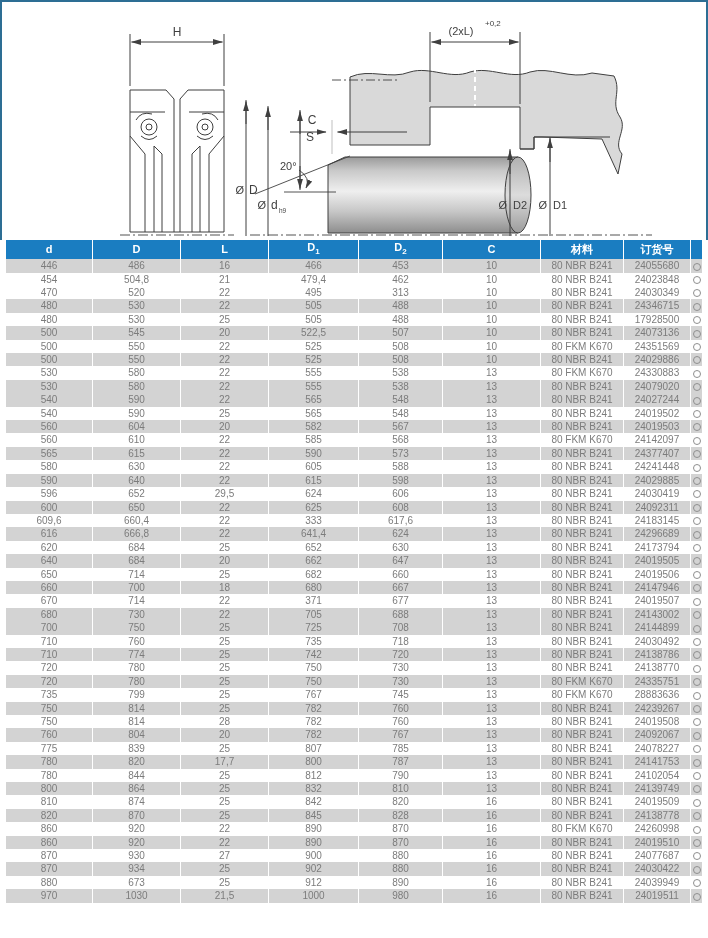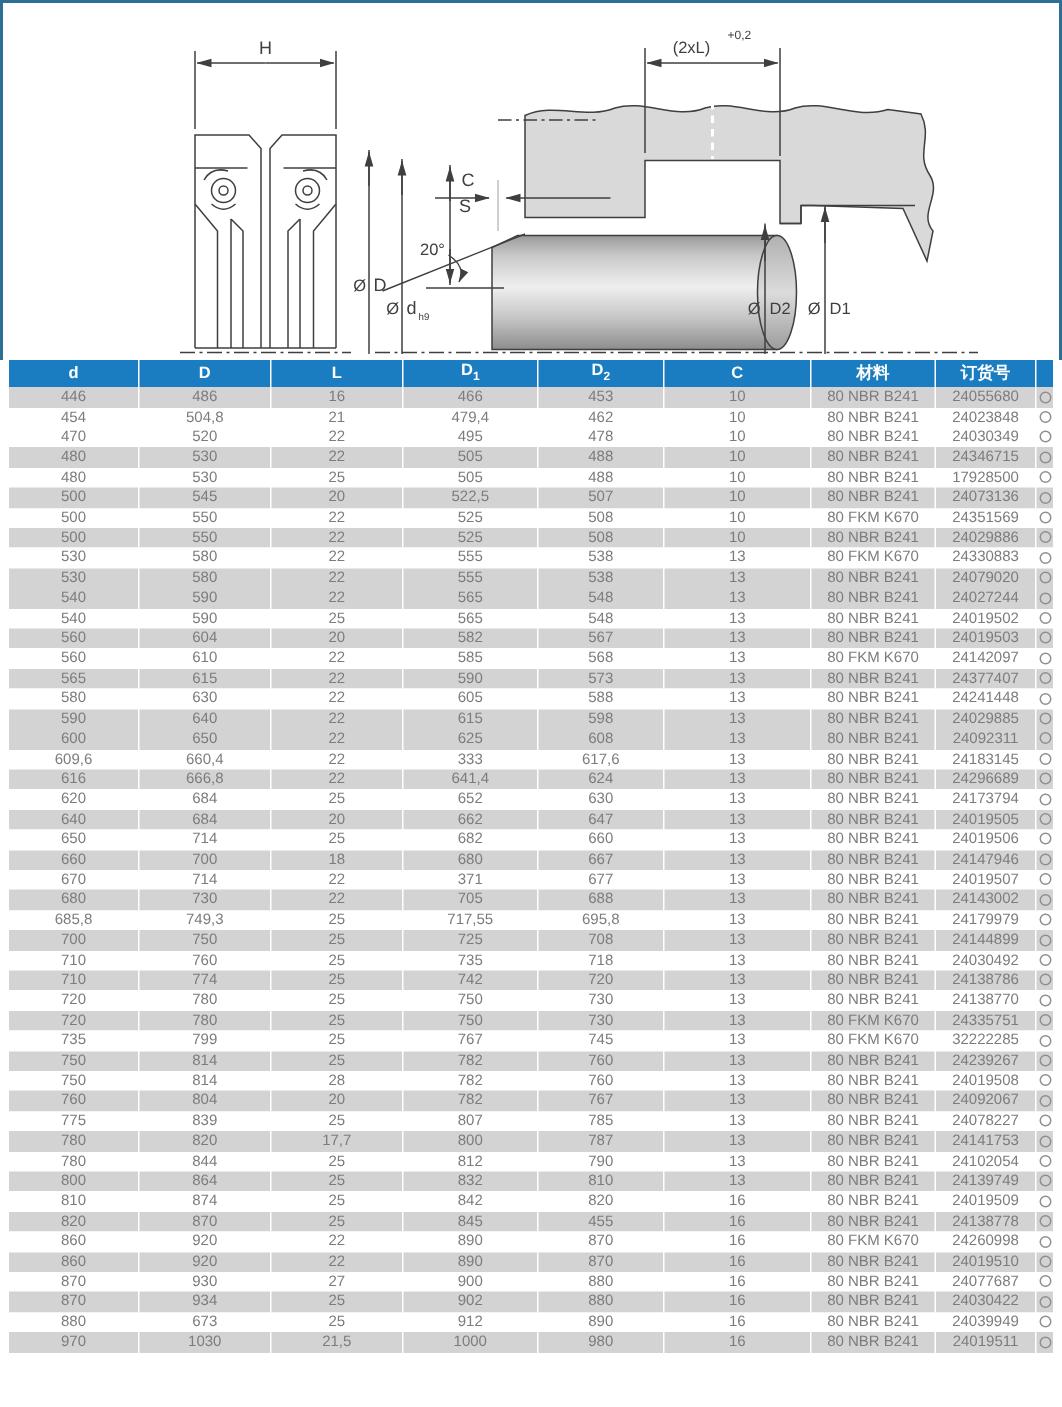--- a/index.html
+++ b/index.html
@@ -211,21 +211,21 @@
         <td>10</td>
         <td>80 NBR B241</td>
         <td>24023848</td>
         <td><span class="ring"></span></td>
       </tr>
       <tr class="even">
         <td>470</td>
         <td>520</td>
         <td>22</td>
         <td>495</td>
-        <td>478</td>
+        <td>313</td>
         <td>10</td>
         <td>80 NBR B241</td>
         <td>24030349</td>
         <td><span class="ring"></span></td>
       </tr>
       <tr class="odd">
         <td>480</td>
         <td>530</td>
         <td>22</td>
         <td>505</td>
@@ -371,20 +371,31 @@
         <td>590</td>
         <td>640</td>
         <td>22</td>
         <td>615</td>
         <td>598</td>
         <td>13</td>
         <td>80 NBR B241</td>
         <td>24029885</td>
         <td><span class="ring"></span></td>
       </tr>
+      <tr class="even">
+        <td>596</td>
+        <td>652</td>
+        <td>29,5</td>
+        <td>624</td>
+        <td>606</td>
+        <td>13</td>
+        <td>80 NBR B241</td>
+        <td>24030419</td>
+        <td><span class="ring"></span></td>
+      </tr>
       <tr class="odd">
         <td>600</td>
         <td>650</td>
         <td>22</td>
         <td>625</td>
         <td>608</td>
         <td>13</td>
         <td>80 NBR B241</td>
         <td>24092311</td>
         <td><span class="ring"></span></td>
@@ -470,31 +481,20 @@
         <td>680</td>
         <td>730</td>
         <td>22</td>
         <td>705</td>
         <td>688</td>
         <td>13</td>
         <td>80 NBR B241</td>
         <td>24143002</td>
         <td><span class="ring"></span></td>
       </tr>
-      <tr class="even">
-        <td>685,8</td>
-        <td>749,3</td>
-        <td>25</td>
-        <td>717,55</td>
-        <td>695,8</td>
-        <td>13</td>
-        <td>80 NBR B241</td>
-        <td>24179979</td>
-        <td><span class="ring"></span></td>
-      </tr>
       <tr class="odd">
         <td>700</td>
         <td>750</td>
         <td>25</td>
         <td>725</td>
         <td>708</td>
         <td>13</td>
         <td>80 NBR B241</td>
         <td>24144899</td>
         <td><span class="ring"></span></td>
@@ -544,21 +544,21 @@
         <td><span class="ring"></span></td>
       </tr>
       <tr class="even">
         <td>735</td>
         <td>799</td>
         <td>25</td>
         <td>767</td>
         <td>745</td>
         <td>13</td>
         <td>80 FKM K670</td>
-        <td>32222285</td>
+        <td>28883636</td>
         <td><span class="ring"></span></td>
       </tr>
       <tr class="odd">
         <td>750</td>
         <td>814</td>
         <td>25</td>
         <td>782</td>
         <td>760</td>
         <td>13</td>
         <td>80 NBR B241</td>
@@ -640,21 +640,21 @@
         <td>16</td>
         <td>80 NBR B241</td>
         <td>24019509</td>
         <td><span class="ring"></span></td>
       </tr>
       <tr class="odd">
         <td>820</td>
         <td>870</td>
         <td>25</td>
         <td>845</td>
-        <td>455</td>
+        <td>828</td>
         <td>16</td>
         <td>80 NBR B241</td>
         <td>24138778</td>
         <td><span class="ring"></span></td>
       </tr>
       <tr class="even">
         <td>860</td>
         <td>920</td>
         <td>22</td>
         <td>890</td>

